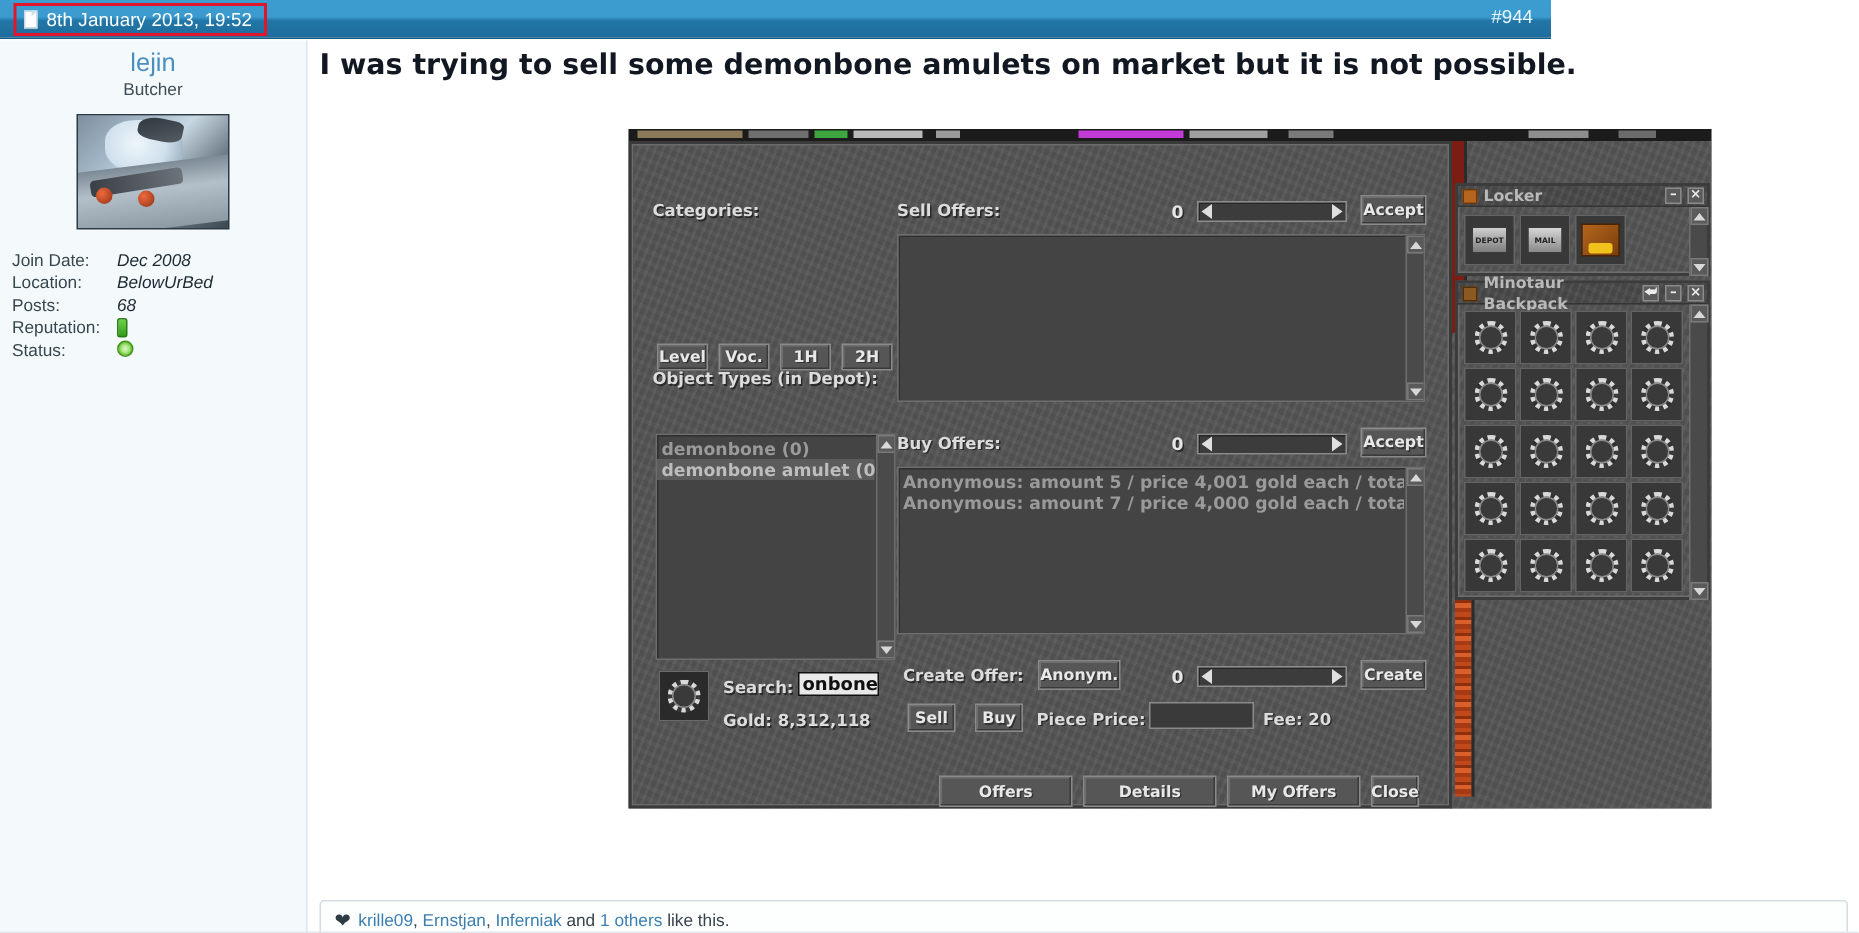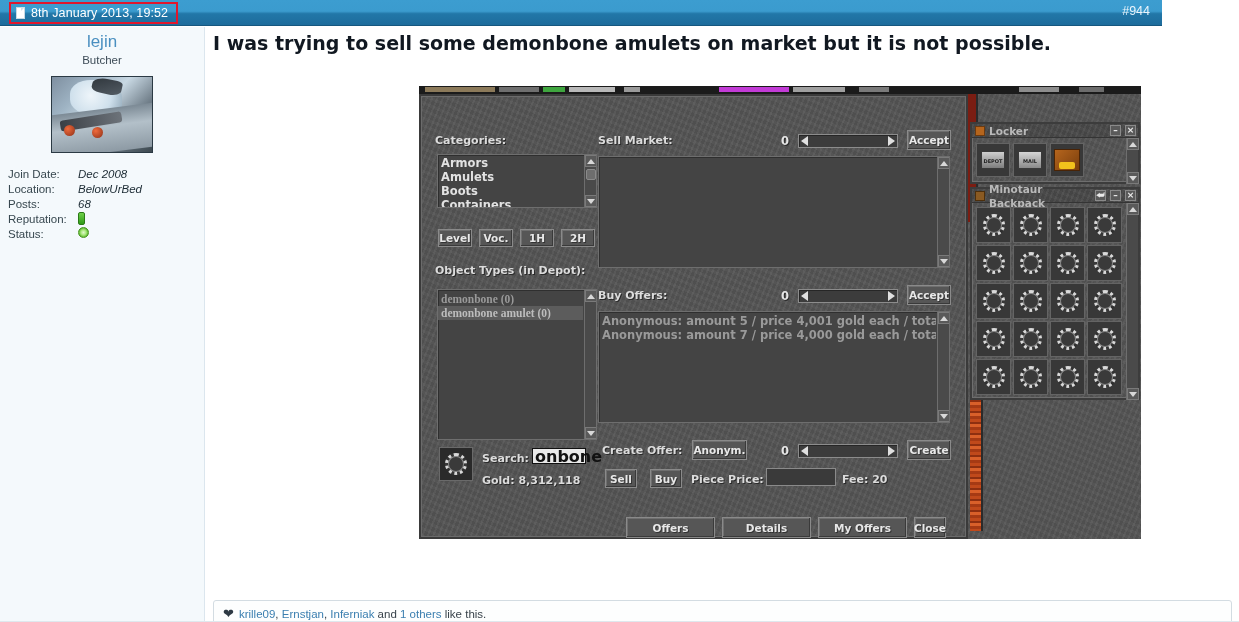--- a/index.html
+++ b/index.html
@@ -6,21 +6,21 @@
   html, body {
     margin: 0; padding: 0;
     width: 1239px; height: 622px;
     background: #ffffff;
     font-family: "Liberation Sans", sans-serif;
     overflow: hidden;
   }
 
   
   .post-header {
-    position: absolute; left: 0; top: 0; width: 1162px; height: 26px;
+    position: absolute; left: 0; top: 0; width: 1034px; height: 26px;
     background: linear-gradient(to bottom, #3c9dd0 0%, #3b9bce 45%, #2277a8 55%, #1d6c9c 100%);
     border-bottom: 1px solid #16577f;
     color: #ffffff;
     font-size: 12px;
   }
   .post-date-wrap {
     position: absolute; left: 9px; top: 2px;
     display: flex; align-items: center; gap: 6px;
     padding: 2px 8px 2px 5px;
     border: 2px solid #e1162c;
@@ -216,21 +216,21 @@
   }
   .spin .tri.l { border-right: 7px solid #e0e0e0; }
   .spin .tri.r { border-left: 7px solid #e0e0e0; }
   .spin-num {
     position:absolute; color:#e6e6e6; font-size:11.5px; font-weight:bold;
     text-shadow: 1px 1px 0 #2a2a2a;
   }
 
   .tinput {
     position:absolute; background:#e9e9e9; border:1px solid #111;
-    color:#111; font-size:16px; font-weight:bold;
+    color:#111; font-size:12px; font-weight:bold;
     display:flex; align-items:center; padding-left:2px;
   }
   .tinput.dark { background:#3a3a3a; border:1px solid #8a8a8a; }
   .caret { display:inline-block; width:1px; height:11px; background:#111; margin-left:1px; }
 
   .amulet-icon {
     position:absolute; background:#2a2a2a; border:1px solid #6a6a6a;
     display:flex; align-items:center; justify-content:center;
   }
   .amulet-ring {
@@ -339,47 +339,30 @@
       </div>
 
     <div class="right-bg stone"></div>
     <div class="lava-strip" style="left:551px; top:300px; width:13px; height:145px;"></div>
     <div class="lava-strip" style="left:548px; top:8px; width:11px; height:128px; background:#7b1d12;"></div>
 
     <div class="market-win stone">
 
       <div class="mk-label" style="left:14px; top:38px;">Categories:</div>
 
-      <div class="listbox" style="left:16px; top:58px; width:160px; height:54px;">
-        <div style="position:absolute;left:0;top:1px;right:13px;">
-          <div class="row">Armors</div>
-          <div class="row">Amulets</div>
-          <div class="row">Boots</div>
-          <div class="row">Containers</div>
-        </div>
-        <div class="vscroll">
-          <div class="vs-arrow up">
-              <span></span>
-            </div>
-          <div class="vs-thumb" style="top:14px;"></div>
-          <div class="vs-arrow dn">
-              <span></span>
-            </div>
-        </div>
-      </div>
 
       <div class="gbtn" style="left:17px; top:133px; width:34px; height:18px;">Level</div>
       <div class="gbtn" style="left:58px; top:133px; width:34px; height:18px;">Voc.</div>
       <div class="gbtn" style="left:99px; top:133px; width:34px; height:18px;">1H</div>
       <div class="gbtn" style="left:140px; top:133px; width:34px; height:18px;">2H</div>
 
-      <div class="mk-label" style="left:14px; top:168px;">Object Types (in Depot):</div>
+      <div class="mk-label" style="left:14px; top:150px;">Object Types (in Depot):</div>
 
       <div class="listbox" style="left:16px; top:193px; width:160px; height:151px;">
-        <div style="position:absolute;left:0;top:2px;right:13px;font-family:Liberation Serif, serif;">
+        <div style="position:absolute;left:0;top:2px;right:13px;">
           <div class="row dim">demonbone (0)</div>
           <div class="row sel">demonbone amulet (0)</div>
         </div>
         <div class="vscroll">
           <div class="vs-arrow up">
               <span></span>
             </div>
           <div class="vs-arrow dn">
               <span></span>
             </div>
@@ -389,21 +372,21 @@
       <div class="amulet-icon" style="left:18px; top:351px; width:34px; height:34px;">
         <div class="amulet-ring"></div>
       </div>
       <div class="mk-label" style="left:61px; top:356px;">Search:</div>
       <div class="tinput" style="left:111px; top:352px; width:54px; height:16px;">
         <span>onbone</span>
           <span class="caret"></span>
       </div>
       <div class="mk-label" style="left:61px; top:378px;text-align:right;">Gold: 8,312,118</div>
 
-      <div class="mk-label" style="left:177px; top:38px;">Sell Market:</div>
+      <div class="mk-label" style="left:177px; top:38px;">Sell Offers:</div>
       <div class="spin-num" style="left:360px; top:38px;">0</div>
       <div class="spin" style="left:377px; top:38px; width:100px;">
         <span class="tri l"></span>
         <span class="tri r"></span>
       </div>
       <div class="gbtn" style="left:486px; top:34px; width:44px; height:20px;">Accept</div>
 
       <div class="listbox" style="left:177px; top:60px; width:352px; height:112px;">
         <div class="vscroll">
           <div class="vs-arrow up">

